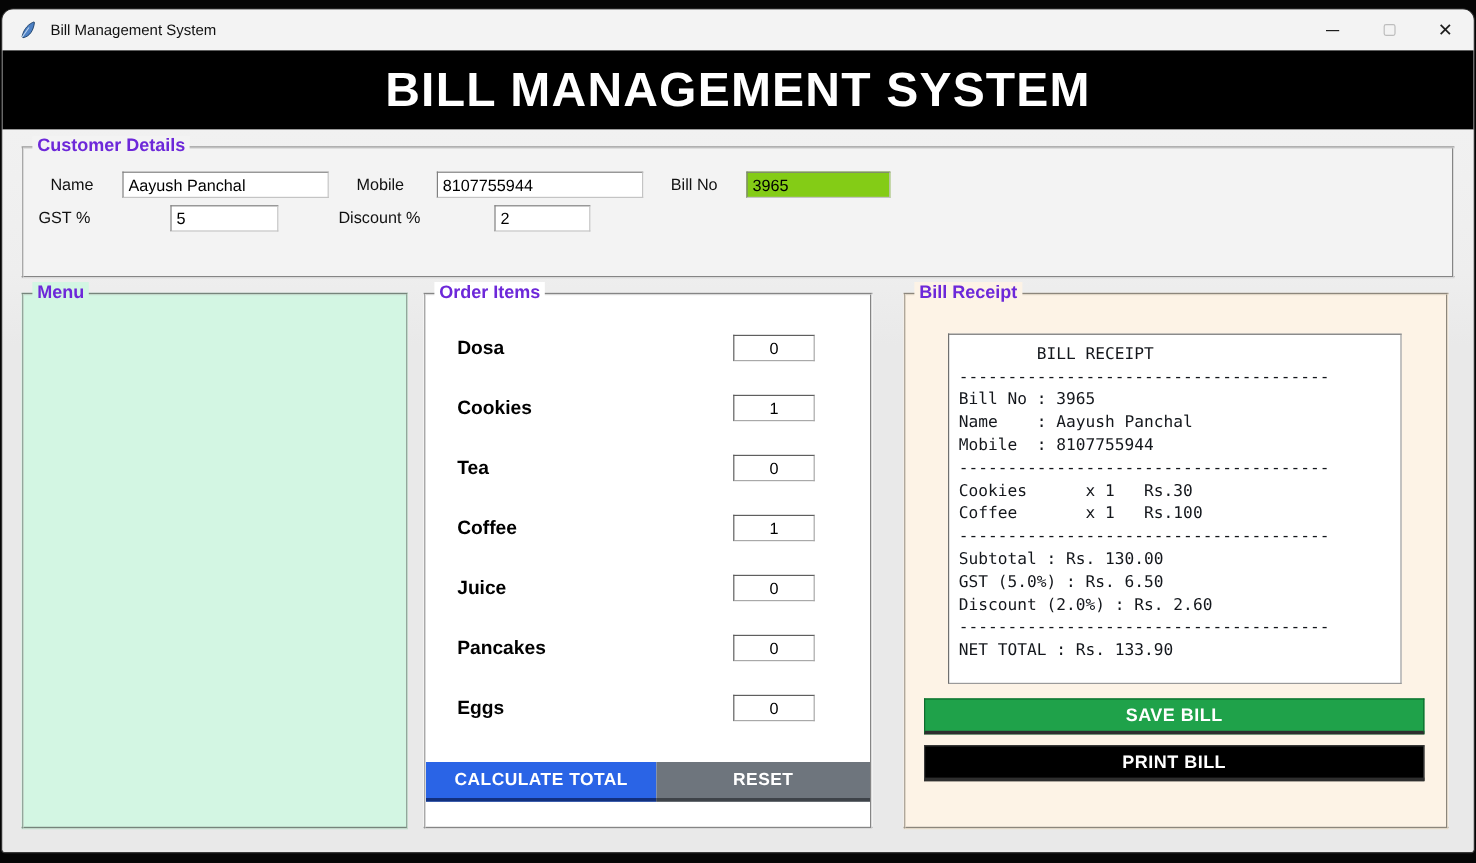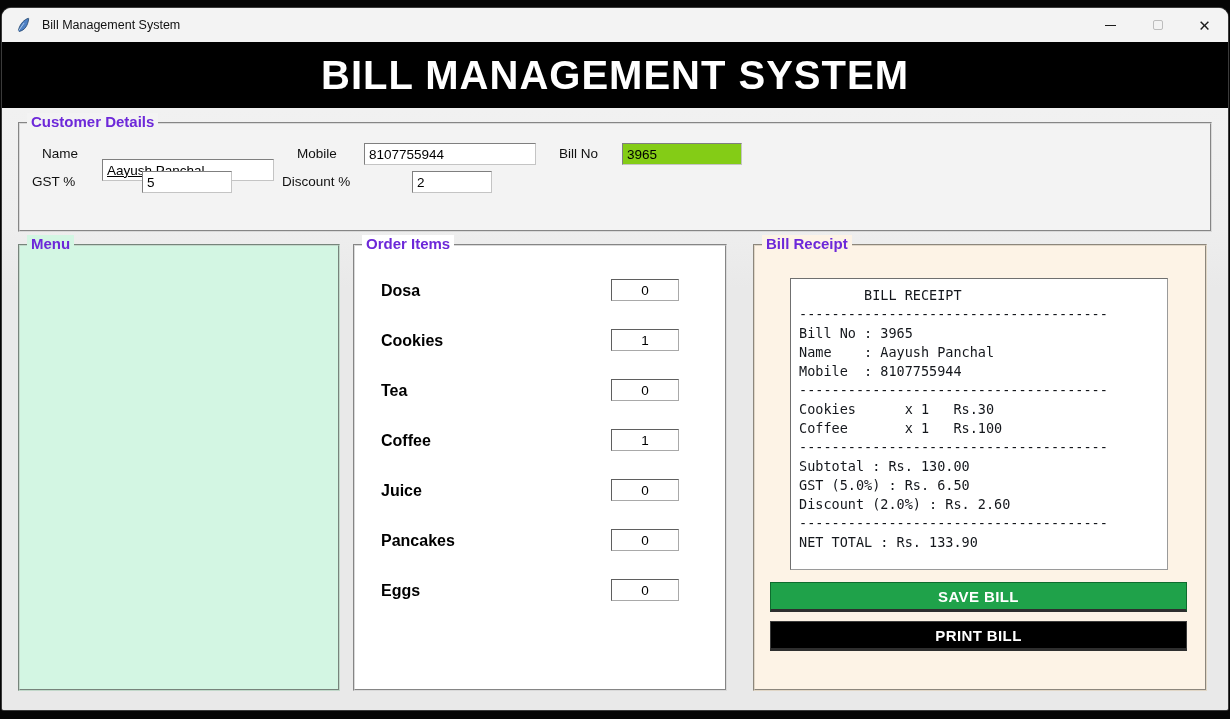--- a/index.html
+++ b/index.html
@@ -100,21 +100,21 @@
     <div class="header">
       <span class="header-title">BILL MANAGEMENT SYSTEM</span>
     </div>
 
     <div class="content">
 
       <div class="lframe customer">
         <span class="legend">Customer Details</span>
 
         <span class="fld-label" style="left:22px; top:22px;">Name</span>
-        <input class="entry" style="left: 82px; top: 35px; width: 172px; text-decoration: underline;" value="Aayush Panchal">
+        <input class="entry" style="left: 82px; top: 19px; width: 172px;" value="Aayush Panchal">
 
         <span class="fld-label" style="left:277px; top:22px;">Mobile</span>
         <input class="entry" style="left: 344px; top: 19px; width: 172px;" value="8107755944">
 
         <span class="fld-label" style="left:539px; top:22px;">Bill No</span>
         <input class="entry readonly" style="left: 602px; top: 19px; width: 120px;" readonly="" value="3965">
 
         <span class="fld-label" style="left:12px; top:50px;">GST %</span>
         <input class="entry" style="left: 122px; top: 47px; width: 90px;" value="5">
 
@@ -143,20 +143,24 @@
 
         <span class="order-row-label" style="top:236px;">Juice</span>
         <input class="qty-entry" style="top: 233px;" value="0">
 
         <span class="order-row-label" style="top:286px;">Pancakes</span>
         <input class="qty-entry" style="top: 283px;" value="0">
 
         <span class="order-row-label" style="top:336px;">Eggs</span>
         <input class="qty-entry" style="top: 333px;" value="0">
 
+        <div class="btn-row">
+          <div class="btn btn-calc">CALCULATE TOTAL</div>
+          <div class="btn btn-reset">RESET</div>
+        </div>
       </div>
 
       <div class="lframe receipt-frame">
         <span class="legend">Bill Receipt</span>
         <div class="receipt-box">
           <pre>        BILL RECEIPT
 --------------------------------------
 Bill No : 3965
 Name    : Aayush Panchal
 Mobile  : 8107755944

